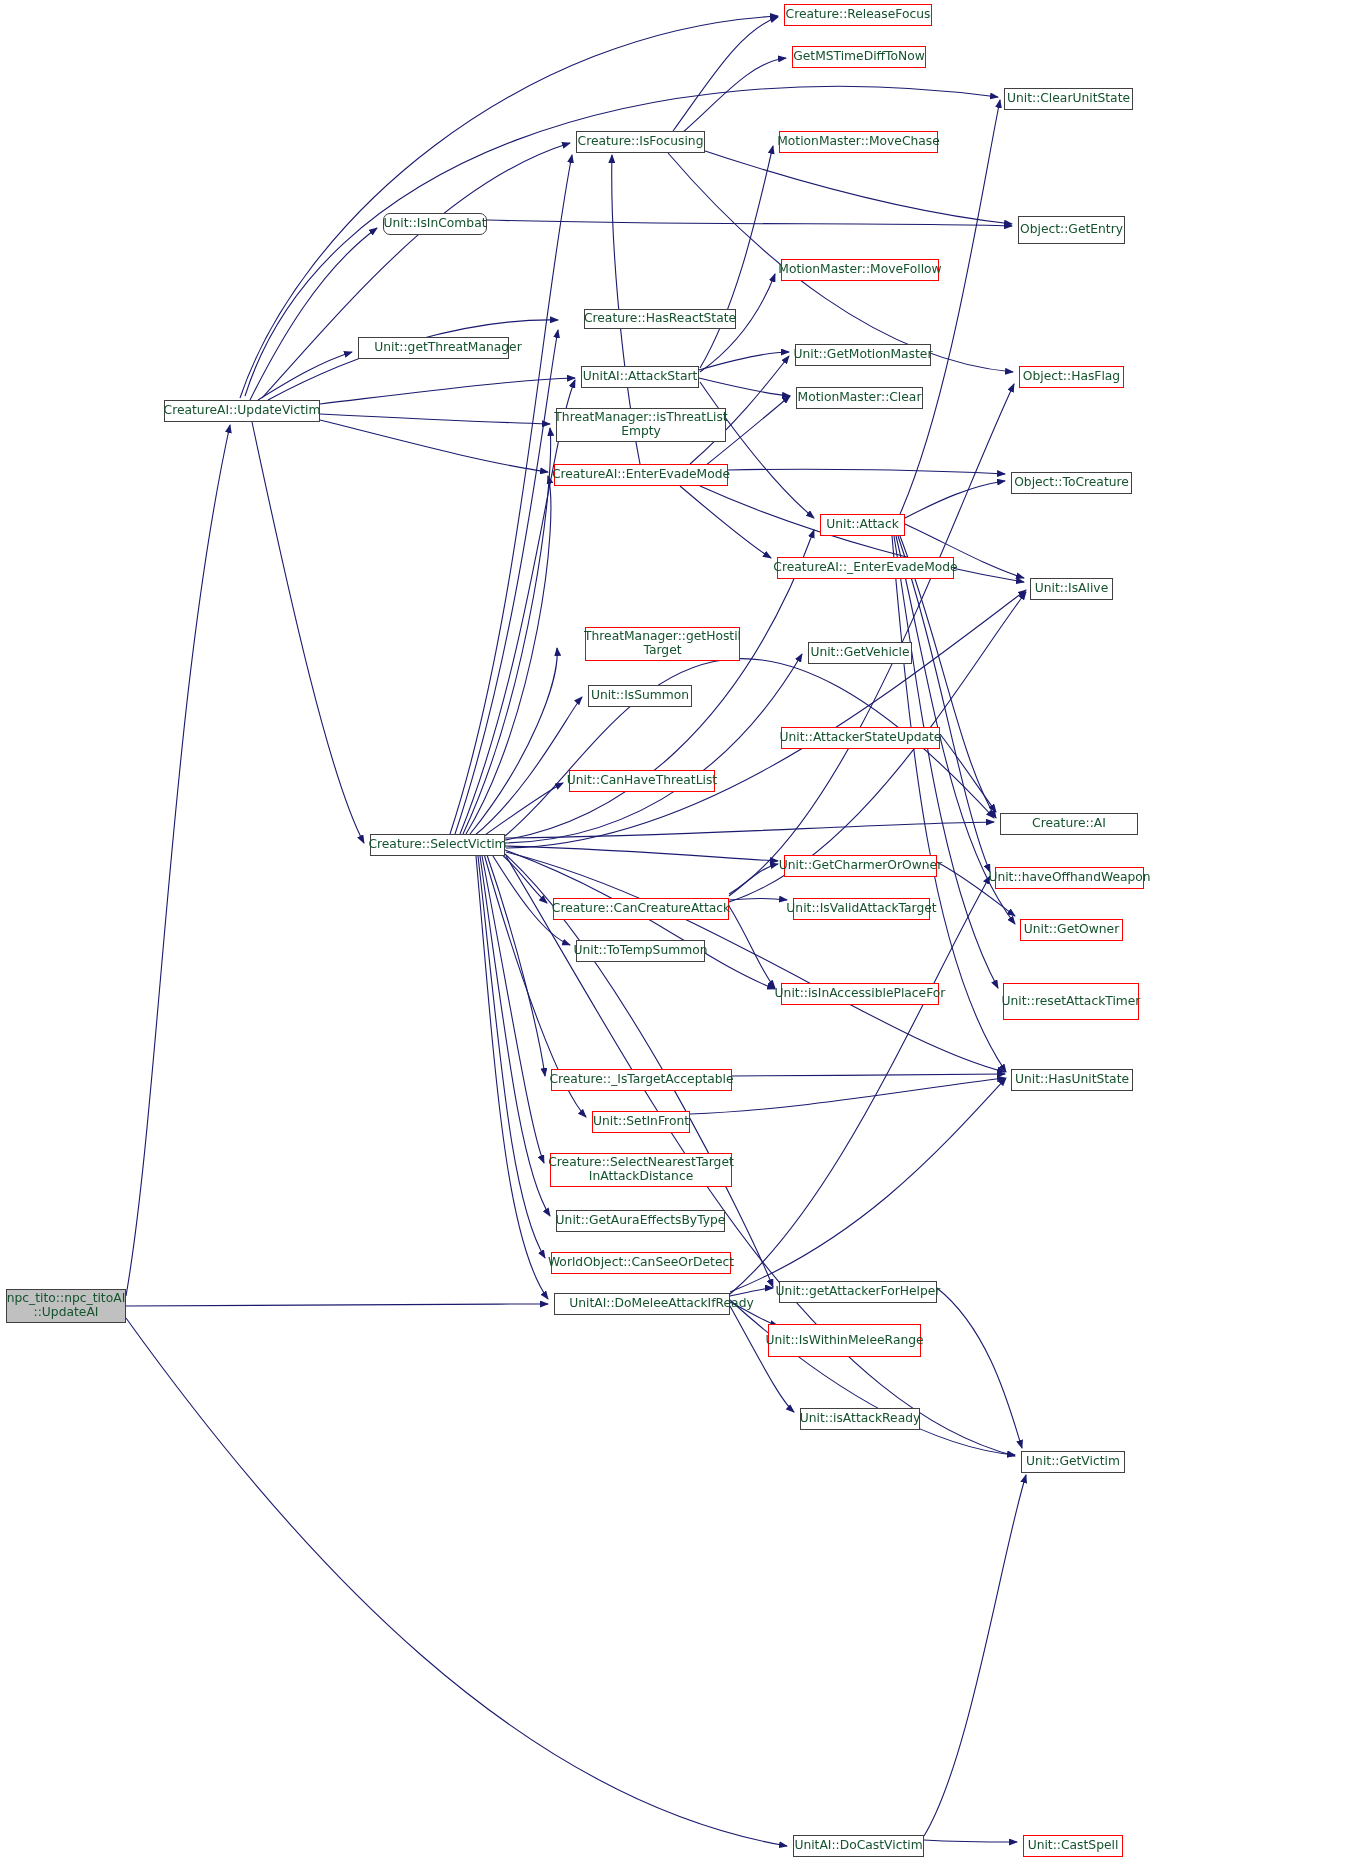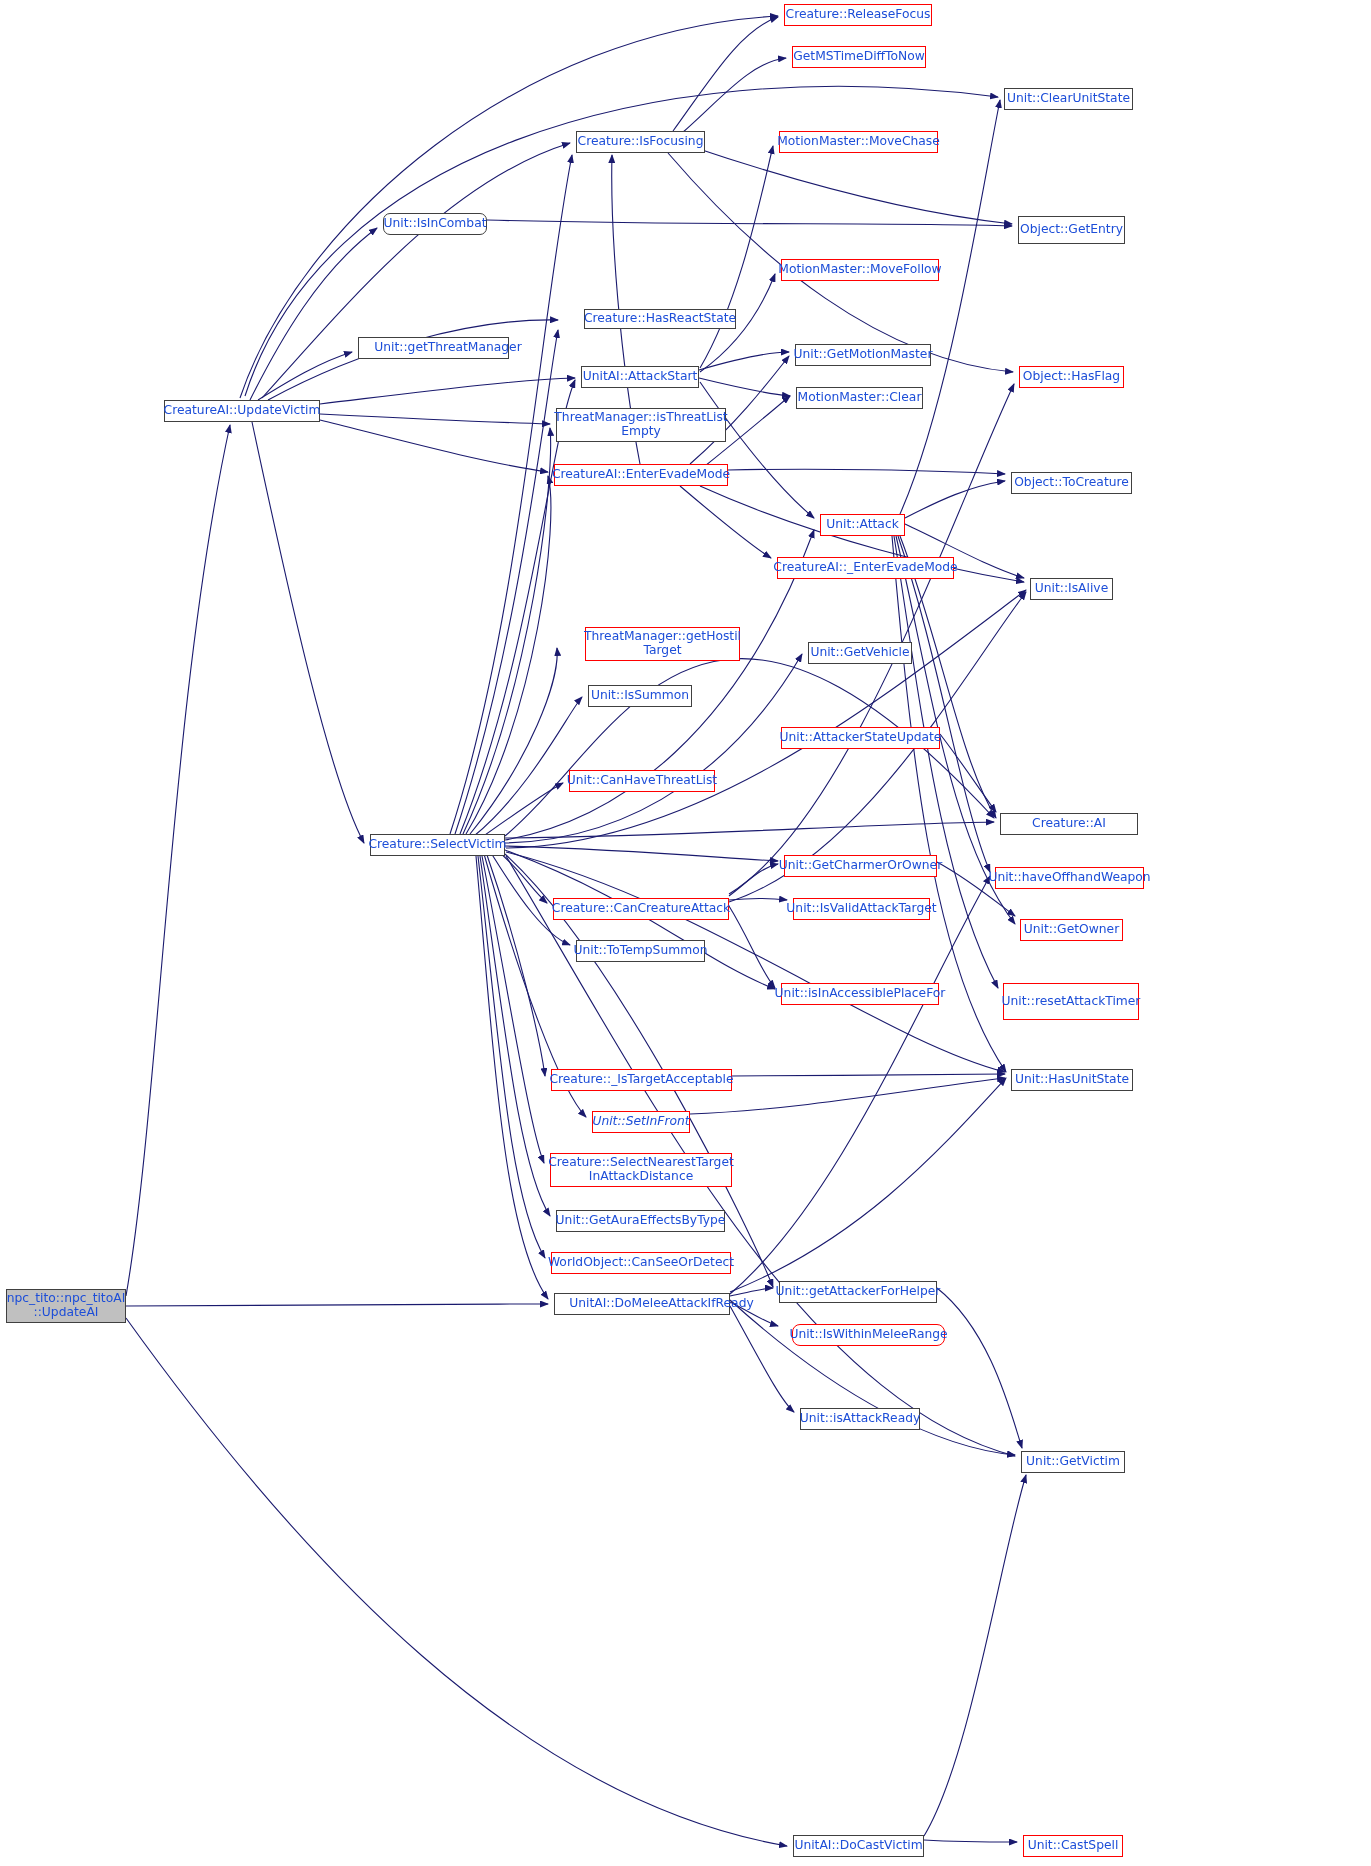--- a/index.html
+++ b/index.html
@@ -23,21 +23,21 @@
   }
   .node {
     position: absolute;
     box-sizing: border-box;
     display: flex;
     align-items: center;
     justify-content: center;
     text-align: center;
     line-height: 1.12;
     font-size: 12.3px;
-    color: #1d4ed8;
+    color: #14532d;
     background: #ffffff;
     border: 1px solid #404040;
     white-space: pre;
     z-index: 5;
   }
   .node.red {
     border: 1px solid #ff0000;
   }
   .node.root {
     background: #c0c0c0;
@@ -165,41 +165,41 @@
     <div class="node" style="left: 556px; top: 408px; width: 170px; height: 34px;">ThreatManager::isThreatList
 Empty</div>
     <div class="node red" style="left: 554px; top: 464px; width: 174px; height: 22px;">CreatureAI::EnterEvadeMode</div>
     <div class="node red" style="left: 563px; top: 627px; width: 155px; height: 34px; margin-left: 22px;">ThreatManager::getHostil
 Target</div>
     <div class="node" style="left: 588px; top: 685px; width: 104px; height: 22px;">Unit::IsSummon</div>
     <div class="node red" style="left: 569px; top: 770px; width: 146px; height: 22px;">Unit::CanHaveThreatList</div>
     <div class="node red" style="left: 553px; top: 898px; width: 176px; height: 22px;">Creature::CanCreatureAttack</div>
     <div class="node" style="left: 576px; top: 940px; width: 129px; height: 22px;">Unit::ToTempSummon</div>
     <div class="node red" style="left: 551px; top: 1069px; width: 181px; height: 22px;">Creature::_IsTargetAcceptable</div>
-    <div class="node red" style="left: 592px; top: 1111px; width: 98px; height: 22px; font-style: italic;">Unit::SetInFront</div>
+    <div class="node red" style="left: 592px; top: 1111px; width: 98px; height: 22px;">Unit::SetInFront</div>
     <div class="node red" style="left: 550px; top: 1153px; width: 182px; height: 34px;">Creature::SelectNearestTarget
 InAttackDistance</div>
     <div class="node" style="left: 556px; top: 1210px; width: 169px; height: 22px;">Unit::GetAuraEffectsByType</div>
     <div class="node red" style="left: 551px; top: 1252px; width: 180px; height: 22px;">WorldObject::CanSeeOrDetect</div>
     <div class="node" style="left: 554px; top: 1293px; width: 176px; height: 22px; padding-left: 39px;">UnitAI::DoMeleeAttackIfReady</div>
     <div class="node red" style="left: 784px; top: 4px; width: 148px; height: 22px;">Creature::ReleaseFocus</div>
     <div class="node red" style="left: 792px; top: 46px; width: 134px; height: 22px;">GetMSTimeDiffToNow</div>
     <div class="node red" style="left: 779px; top: 131px; width: 159px; height: 22px;">MotionMaster::MoveChase</div>
     <div class="node red" style="left: 781px; top: 259px; width: 158px; height: 22px;">MotionMaster::MoveFollow</div>
     <div class="node" style="left: 795px; top: 344px; width: 136px; height: 22px;">Unit::GetMotionMaster</div>
     <div class="node" style="left: 796px; top: 387px; width: 127px; height: 22px;">MotionMaster::Clear</div>
     <div class="node red" style="left: 820px; top: 514px; width: 85px; height: 22px;">Unit::Attack</div>
     <div class="node red" style="left: 777px; top: 557px; width: 177px; height: 22px;">CreatureAI::_EnterEvadeMode</div>
     <div class="node" style="left: 808px; top: 642px; width: 104px; height: 22px;">Unit::GetVehicle</div>
     <div class="node red" style="left: 781px; top: 727px; width: 159px; height: 22px;">Unit::AttackerStateUpdate</div>
     <div class="node red" style="left: 784px; top: 855px; width: 153px; height: 22px;">Unit::GetCharmerOrOwner</div>
     <div class="node red" style="left: 793px; top: 898px; width: 137px; height: 22px;">Unit::IsValidAttackTarget</div>
     <div class="node red" style="left: 781px; top: 983px; width: 158px; height: 22px;">Unit::isInAccessiblePlaceFor</div>
     <div class="node" style="left: 779px; top: 1281px; width: 158px; height: 22px;">Unit::getAttackerForHelper</div>
-    <div class="node red" style="left: 792px; top: 1324px; width: 153px; height: 22px; border-radius: 8px;">Unit::IsWithinMeleeRange</div>
+    <div class="node red" style="left: 768px; top: 1324px; width: 153px; height: 33px;">Unit::IsWithinMeleeRange</div>
     <div class="node" style="left: 800px; top: 1408px; width: 120px; height: 22px;">Unit::isAttackReady</div>
     <div class="node" style="left: 793px; top: 1835px; width: 131px; height: 22px;">UnitAI::DoCastVictim</div>
     <div class="node" style="left: 1004px; top: 88px; width: 129px; height: 22px;">Unit::ClearUnitState</div>
     <div class="node" style="left: 1018px; top: 216px; width: 107px; height: 28px;">Object::GetEntry</div>
     <div class="node red" style="left: 1019px; top: 366px; width: 105px; height: 22px;">Object::HasFlag</div>
     <div class="node" style="left: 1011px; top: 472px; width: 121px; height: 22px;">Object::ToCreature</div>
     <div class="node" style="left: 1030px; top: 578px; width: 83px; height: 22px;">Unit::IsAlive</div>
     <div class="node" style="left: 1000px; top: 813px; width: 138px; height: 22px;">Creature::AI</div>
     <div class="node red" style="left: 995px; top: 867px; width: 149px; height: 22px;">Unit::haveOffhandWeapon</div>
     <div class="node red" style="left: 1020px; top: 919px; width: 103px; height: 22px;">Unit::GetOwner</div>

